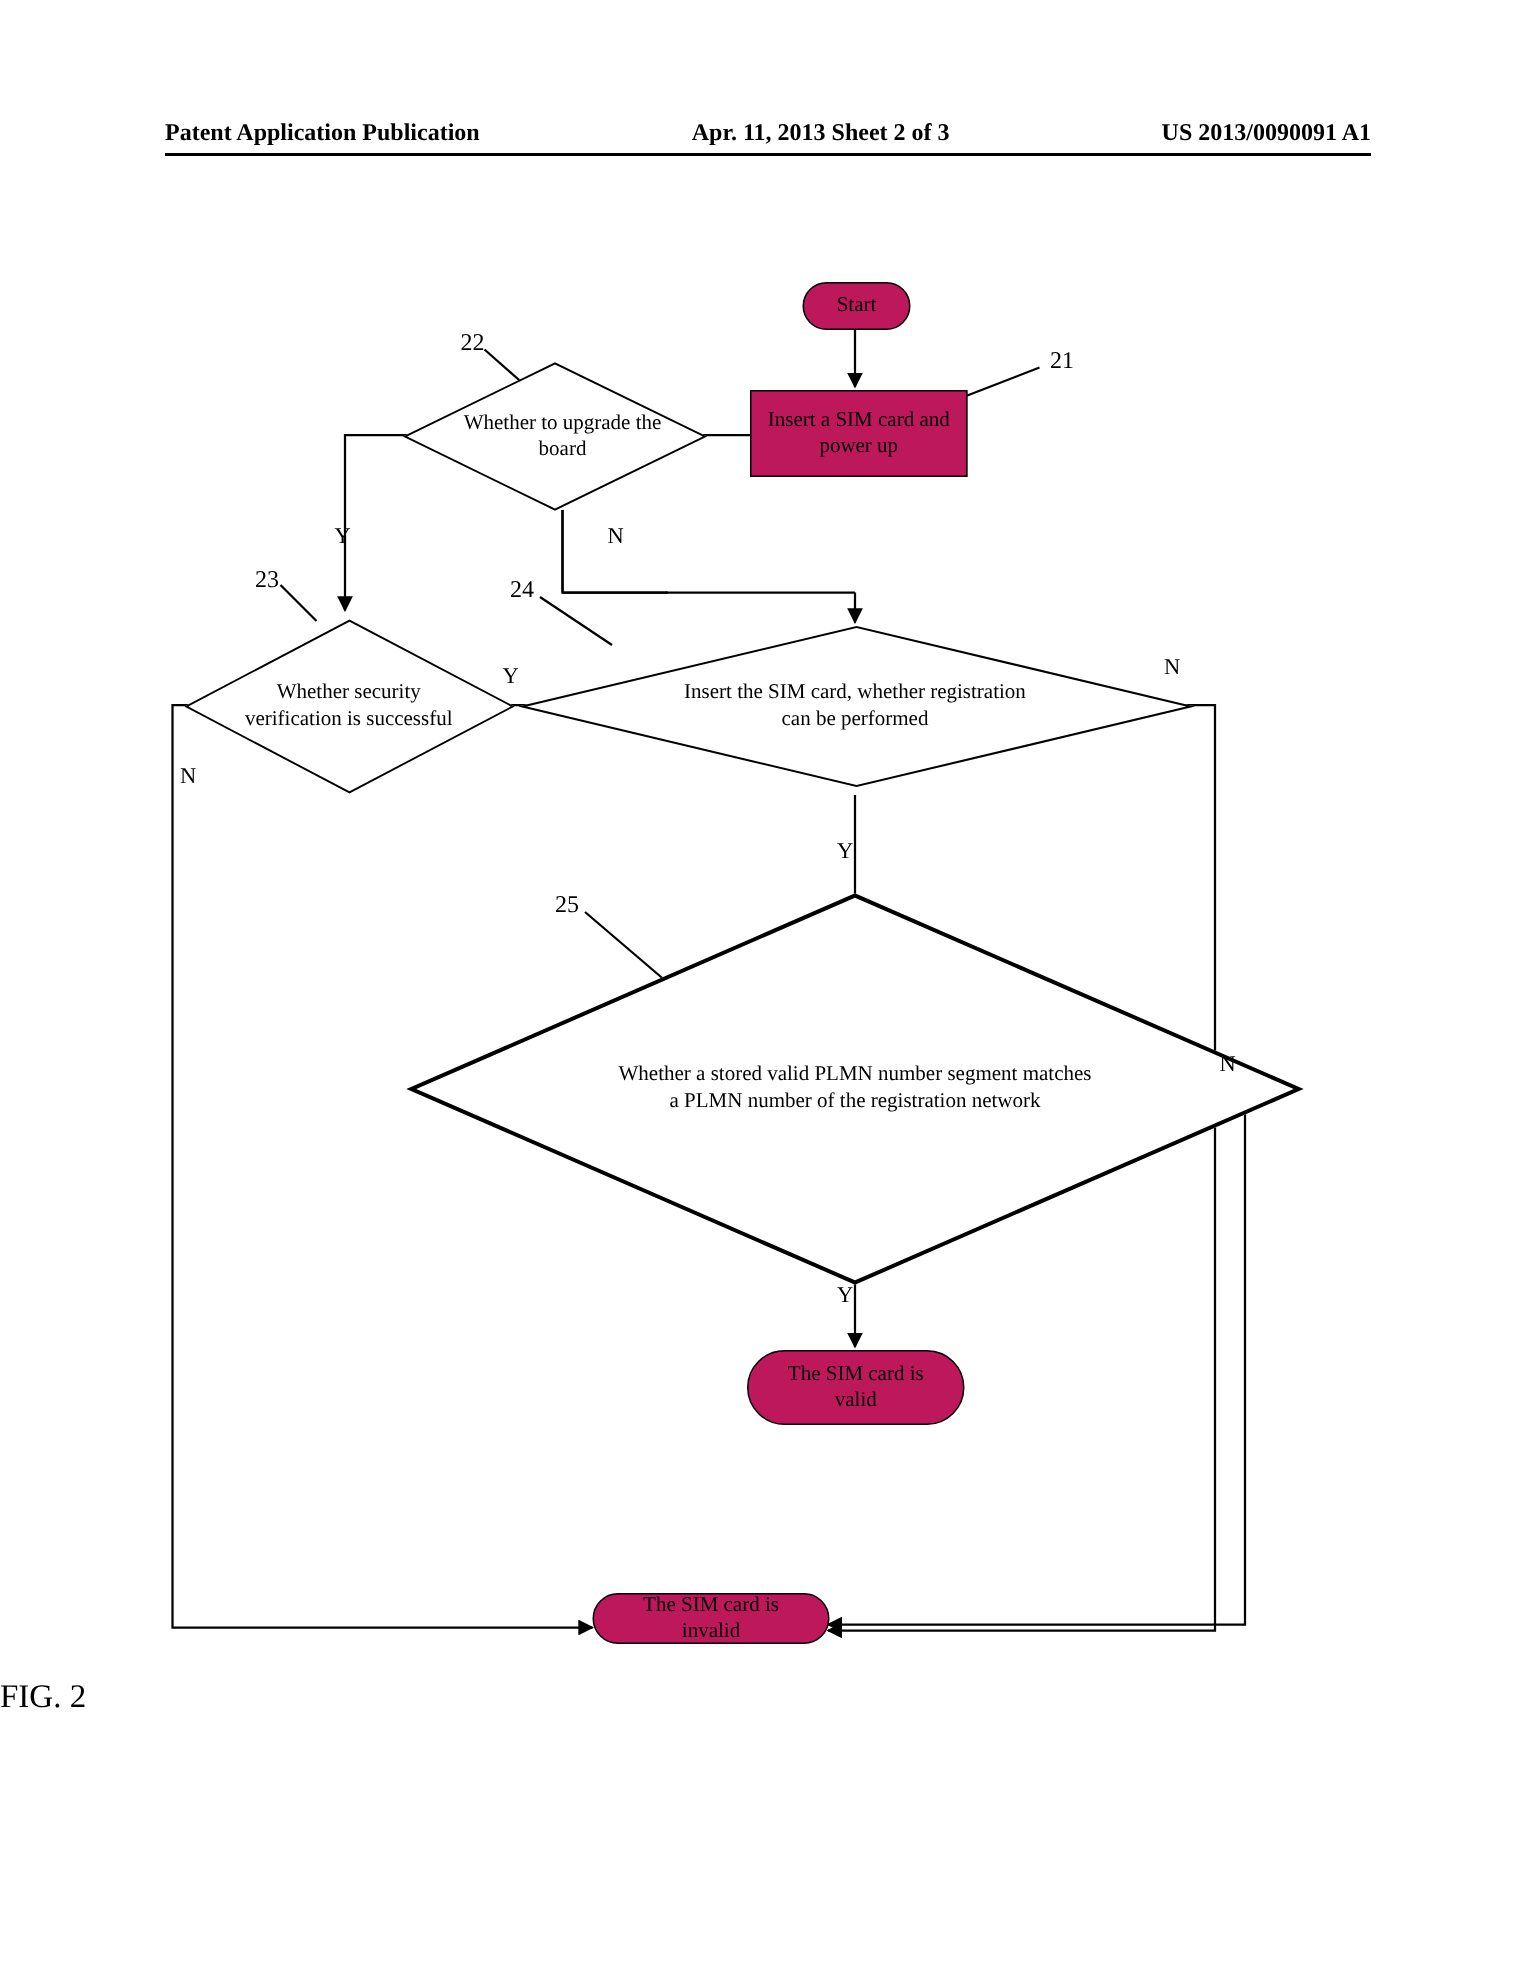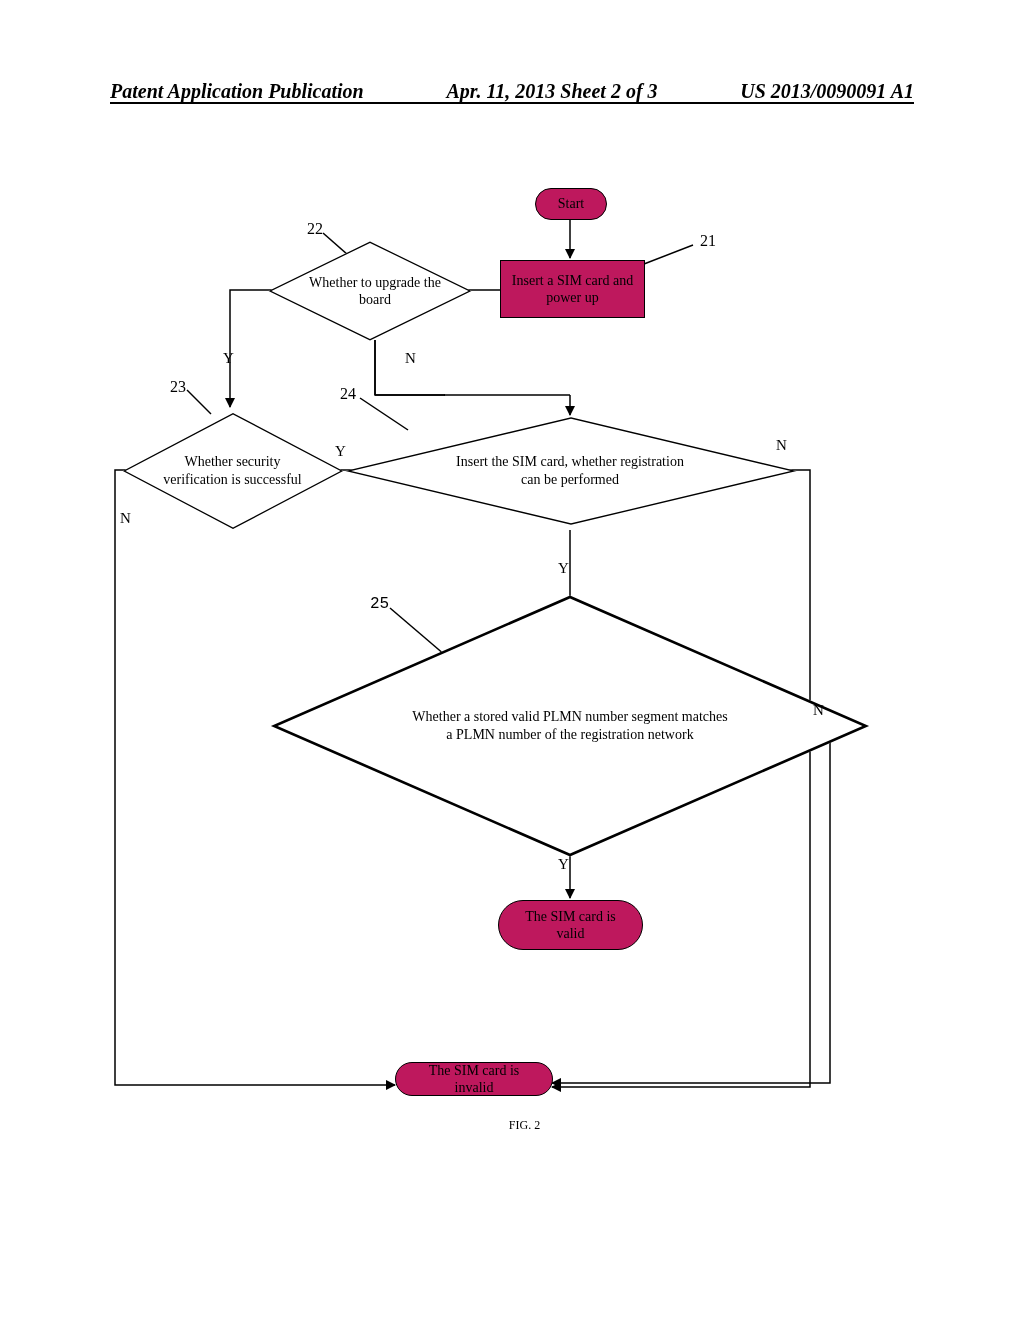--- a/index.html
+++ b/index.html
@@ -10,23 +10,22 @@
     height: 1320px;
     position: relative;
   }
   .header {
     position: absolute;
     top: 80px;
     left: 110px;
     right: 110px;
     display: flex;
     justify-content: space-between;
-    font-size: 20px;
+    font-size: 16px;
     font-weight: bold;
-    font-style: italic;
   }
   .header-rule {
     position: absolute;
     top: 102px;
     left: 110px;
     right: 110px;
     border-top: 2px solid #000;
   }
 
   
@@ -74,24 +73,23 @@
   .label {
     position: absolute;
     font-size: 15px;
   }
   .ref {
     position: absolute;
     font-size: 16px;
   }
   .figcaption {
     position: absolute;
-    font-size: 12px;
+    font-size: 22px;
     left: 0; right: 0;
-    text-align: center;
-    padding-left: 25px;
+    text-align: left;
   }
 
   svg.lines {
     position: absolute;
     top: 0; left: 0;
     width: 1024px; height: 1320px;
     pointer-events: none;
   }
 </style>
 </head>
@@ -180,21 +178,21 @@
   <div class="diamond-text" style="padding:0 42px;">Insert the SIM card, whether registration can be performed</div>
 </div>
 <div class="ref" style="left:340px; top:385px;">24</div>
 <div class="label" style="left:776px; top:437px;">N</div>
 <div class="label" style="left:558px; top:560px;">Y</div>
 
 <div class="diamond-wrap" style="left:350px; top:628px; width:440px; height:195px;">
   <div class="diamond" style="left:175px; top:53px; width:90px; height:90px; transform:scaleX(4.7) scaleY(2.05) rotate(45deg); border-width:0.6px;"></div>
   <div class="diamond-text" style="padding:0 60px;">Whether a stored valid PLMN number segment matches a PLMN number of the registration network</div>
 </div>
-<div class="ref" style="left:370px; top:595px;font-family:Liberation Mono, monospace;">25</div>
+<div class="ref" style="left:370px; top:595px;">25</div>
 <div class="label" style="left:813px; top:702px;">N</div>
 <div class="label" style="left:558px; top:856px;">Y</div>
 
 <div class="shape terminator" style="left:498px; top:900px; width:145px; height:50px;">
   <span>The SIM card is valid</span>
 </div>
 
 <div class="shape terminator" style="left:395px; top:1062px; width:158px; height:34px;">
   <span>The SIM card is invalid</span>
 </div>

